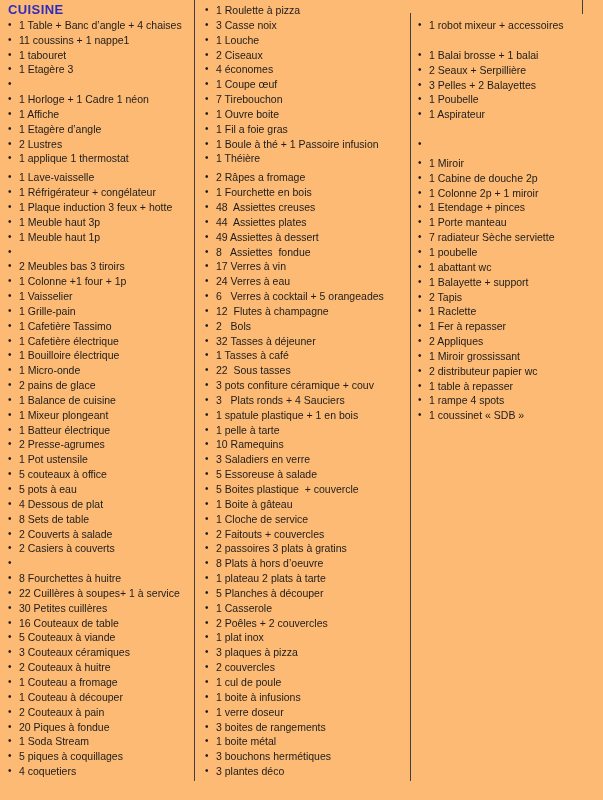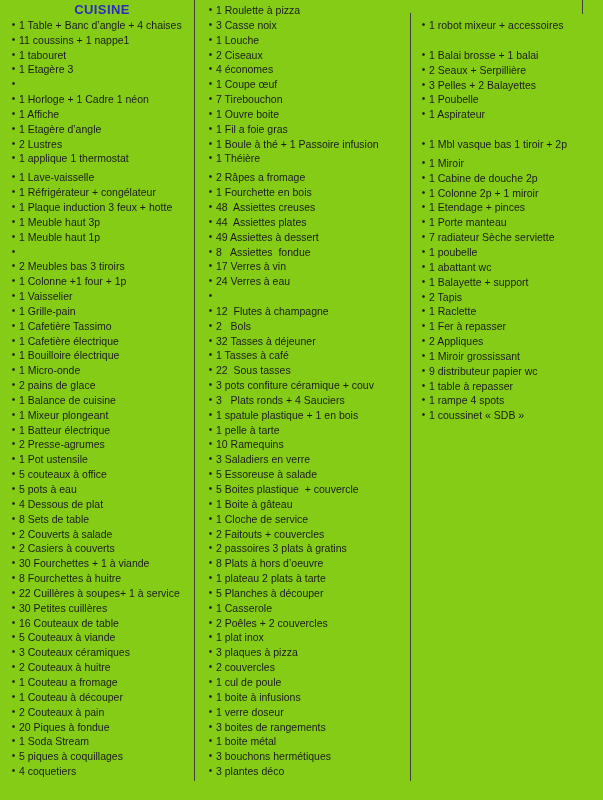--- a/index.html
+++ b/index.html
@@ -1,25 +1,24 @@
 <!DOCTYPE html>
 <html><head>
 <meta charset="utf-8">
 <style>
   html,body { margin:0; padding:0; background:#ffffff; }
   .page {
     position:relative;
     width:603px; height:800px;
-    background:#84cc16;
+    background:#fdba74;
     overflow:hidden;
     font-family:"Liberation Sans","DejaVu Sans",sans-serif;
     font-size:10.5px;
     color:var(--text-color,#1c1c1c);
     display:flex;
-    text-align:center;
   }
   .col { box-sizing:border-box; padding-top:3px; flex:none; }
   .col-0 { width:196px; padding-left:8px; }
   .col-1 { width:215px; padding-left:9px; }
   .col-2 { width:192px; padding-left:7px; }
   .row { display:flex; line-height:14.85px; white-space:pre; }
   .txt { white-space:pre; }
   .bullet { width:11px; flex:none; font-size:10px; }
   .hdr {
     font-weight:bold;
@@ -71,21 +70,21 @@
       <div class="row"><span class="bullet">•</span><span class="txt">1 Mixeur plongeant</span></div>
       <div class="row"><span class="bullet">•</span><span class="txt">1 Batteur électrique</span></div>
       <div class="row"><span class="bullet">•</span><span class="txt">2 Presse-agrumes</span></div>
       <div class="row"><span class="bullet">•</span><span class="txt">1 Pot ustensile</span></div>
       <div class="row"><span class="bullet">•</span><span class="txt">5 couteaux à office</span></div>
       <div class="row"><span class="bullet">•</span><span class="txt">5 pots à eau</span></div>
       <div class="row"><span class="bullet">•</span><span class="txt">4 Dessous de plat</span></div>
       <div class="row"><span class="bullet">•</span><span class="txt">8 Sets de table</span></div>
       <div class="row"><span class="bullet">•</span><span class="txt">2 Couverts à salade</span></div>
       <div class="row"><span class="bullet">•</span><span class="txt">2 Casiers à couverts</span></div>
-      <div class="row"><span class="bullet">•</span><span class="txt">30 Fourchettes + 1 à viande</span></div>
+      <div class="row"><span class="bullet">•</span></div>
       <div class="row"><span class="bullet">•</span><span class="txt">8 Fourchettes à huitre</span></div>
       <div class="row"><span class="bullet">•</span><span class="txt">22 Cuillères à soupes+ 1 à service</span></div>
       <div class="row"><span class="bullet">•</span><span class="txt">30 Petites cuillères</span></div>
       <div class="row"><span class="bullet">•</span><span class="txt">16 Couteaux de table</span></div>
       <div class="row"><span class="bullet">•</span><span class="txt">5 Couteaux à viande</span></div>
       <div class="row"><span class="bullet">•</span><span class="txt">3 Couteaux céramiques</span></div>
       <div class="row"><span class="bullet">•</span><span class="txt">2 Couteaux à huitre</span></div>
       <div class="row"><span class="bullet">•</span><span class="txt">1 Couteau a fromage</span></div>
       <div class="row"><span class="bullet">•</span><span class="txt">1 Couteau à découper</span></div>
       <div class="row"><span class="bullet">•</span><span class="txt">2 Couteaux à pain</span></div>
@@ -108,21 +107,21 @@
       <div class="row"><span class="bullet">•</span><span class="txt">1 Théière</span></div>
       <div class="gap" style="height: 4px;"></div>
       <div class="row"><span class="bullet">•</span><span class="txt">2 Râpes a fromage</span></div>
       <div class="row"><span class="bullet">•</span><span class="txt">1 Fourchette en bois</span></div>
       <div class="row"><span class="bullet">•</span><span class="txt">48  Assiettes creuses</span></div>
       <div class="row"><span class="bullet">•</span><span class="txt">44  Assiettes plates</span></div>
       <div class="row"><span class="bullet">•</span><span class="txt">49 Assiettes à dessert</span></div>
       <div class="row"><span class="bullet">•</span><span class="txt">8   Assiettes  fondue</span></div>
       <div class="row"><span class="bullet">•</span><span class="txt">17 Verres à vin</span></div>
       <div class="row"><span class="bullet">•</span><span class="txt">24 Verres à eau</span></div>
-      <div class="row"><span class="bullet">•</span></div>
+      <div class="row"><span class="bullet">•</span><span class="txt">6   Verres à cocktail + 5 orangeades</span></div>
       <div class="row"><span class="bullet">•</span><span class="txt">12  Flutes à champagne</span></div>
       <div class="row"><span class="bullet">•</span><span class="txt">2   Bols</span></div>
       <div class="row"><span class="bullet">•</span><span class="txt">32 Tasses à déjeuner</span></div>
       <div class="row"><span class="bullet">•</span><span class="txt">1 Tasses à café</span></div>
       <div class="row"><span class="bullet">•</span><span class="txt">22  Sous tasses</span></div>
       <div class="row"><span class="bullet">•</span><span class="txt">3 pots confiture céramique + couv</span></div>
       <div class="row"><span class="bullet">•</span><span class="txt">3   Plats ronds + 4 Sauciers</span></div>
       <div class="row"><span class="bullet">•</span><span class="txt">1 spatule plastique + 1 en bois</span></div>
       <div class="row"><span class="bullet">•</span><span class="txt">1 pelle à tarte</span></div>
       <div class="row"><span class="bullet">•</span><span class="txt">10 Ramequins</span></div>
@@ -152,37 +151,37 @@
   <div class="col col-2">
       <div class="gap" style="height: 15px;"></div>
       <div class="row"><span class="bullet">•</span><span class="txt">1 robot mixeur + accessoires</span></div>
       <div class="gap" style="height: 15px;"></div>
       <div class="row"><span class="bullet">•</span><span class="txt">1 Balai brosse + 1 balai</span></div>
       <div class="row"><span class="bullet">•</span><span class="txt">2 Seaux + Serpillière</span></div>
       <div class="row"><span class="bullet">•</span><span class="txt">3 Pelles + 2 Balayettes</span></div>
       <div class="row"><span class="bullet">•</span><span class="txt">1 Poubelle</span></div>
       <div class="row"><span class="bullet">•</span><span class="txt">1 Aspirateur</span></div>
       <div class="gap" style="height: 15px;"></div>
-      <div class="row"><span class="bullet">•</span><span class="txt">1 Mbl vasque bas 1 tiroir + 2p</span></div>
+      <div class="row"><span class="bullet">•</span></div>
       <div class="gap" style="height: 4px;"></div>
       <div class="row"><span class="bullet">•</span><span class="txt">1 Miroir</span></div>
       <div class="row"><span class="bullet">•</span><span class="txt">1 Cabine de douche 2p</span></div>
       <div class="row"><span class="bullet">•</span><span class="txt">1 Colonne 2p + 1 miroir</span></div>
       <div class="row"><span class="bullet">•</span><span class="txt">1 Etendage + pinces</span></div>
       <div class="row"><span class="bullet">•</span><span class="txt">1 Porte manteau</span></div>
       <div class="row"><span class="bullet">•</span><span class="txt">7 radiateur Sèche serviette</span></div>
       <div class="row"><span class="bullet">•</span><span class="txt">1 poubelle</span></div>
       <div class="row"><span class="bullet">•</span><span class="txt">1 abattant wc</span></div>
       <div class="row"><span class="bullet">•</span><span class="txt">1 Balayette + support</span></div>
       <div class="row"><span class="bullet">•</span><span class="txt">2 Tapis</span></div>
       <div class="row"><span class="bullet">•</span><span class="txt">1 Raclette</span></div>
       <div class="row"><span class="bullet">•</span><span class="txt">1 Fer à repasser</span></div>
       <div class="row"><span class="bullet">•</span><span class="txt">2 Appliques</span></div>
       <div class="row"><span class="bullet">•</span><span class="txt">1 Miroir grossissant</span></div>
-      <div class="row"><span class="bullet">•</span><span class="txt">9 distributeur papier wc</span></div>
+      <div class="row"><span class="bullet">•</span><span class="txt">2 distributeur papier wc</span></div>
       <div class="row"><span class="bullet">•</span><span class="txt">1 table à repasser</span></div>
       <div class="row"><span class="bullet">•</span><span class="txt">1 rampe 4 spots</span></div>
       <div class="row"><span class="bullet">•</span><span class="txt">1 coussinet « SDB »</span></div>
     </div>
   <div class="divider divider-1"></div>
   <div class="divider divider-2"></div>
   <div class="divider divider-3"></div>
 </div>
 
 </body></html>

